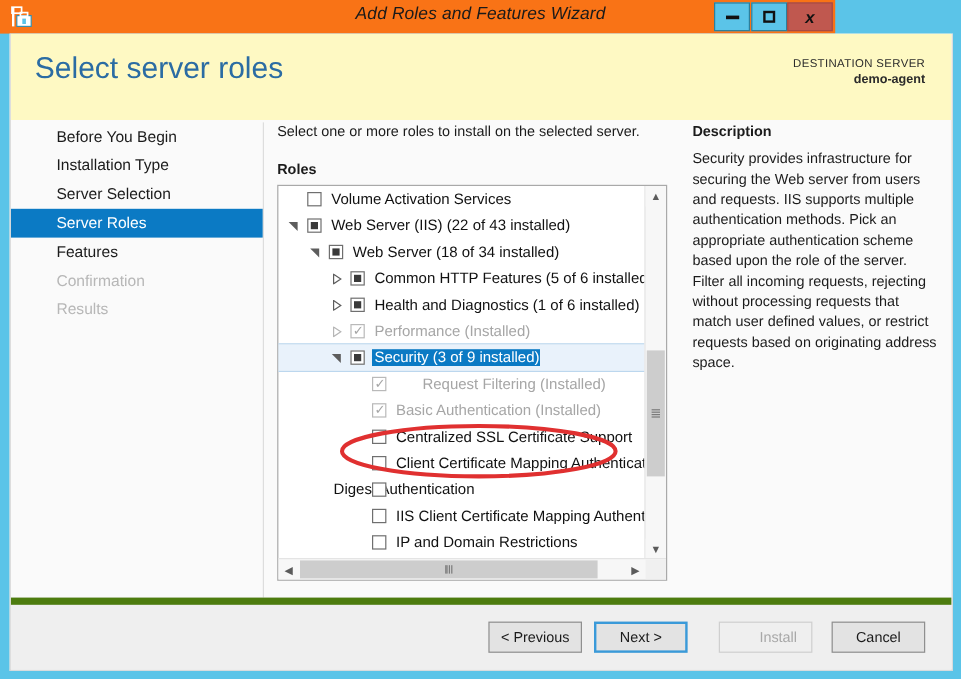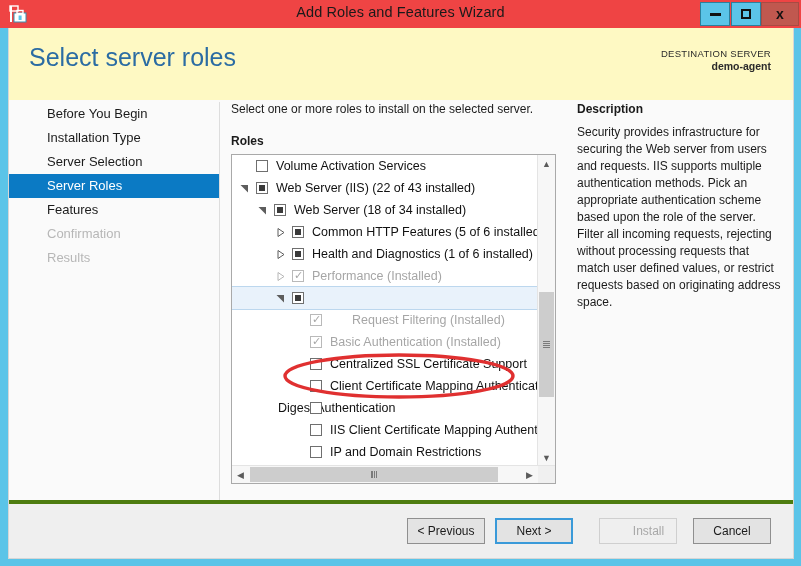--- a/index.html
+++ b/index.html
@@ -11,22 +11,23 @@
     overflow:hidden;
     -webkit-font-smoothing:antialiased;
   }
   .window{
     position:absolute;left:0;top:0;width:801px;height:566px;
     background:#5bc4e8;
     box-sizing:border-box;
   }
   
   .titlebar{
-    position:absolute;left:0;top:0;width:801px;height:28px;
-    background:#ef4444;
+    position:absolute;left:0;top:0;width:696px;height:28px;
+    background:#f97316;
+    font-style:italic;
   }
   .title-icon{
     position:absolute;left:8px;top:4px;width:20px;height:20px;
   }
   .title-text{
     position:absolute;left:0;top:4px;width:801px;
     text-align:center;
     font-size:14.5px;color:#1a1a1a;
     font-family:"Liberation Sans", sans-serif;
     letter-spacing:0.1px;
@@ -217,21 +218,21 @@
 
   
   .annot{
     position:absolute;left:270px;top:322px;width:240px;height:52px;
     pointer-events:none;
   }
 
   
   .footer{
     position:absolute;left:0;bottom:0;width:784px;height:54px;
-    background:#efefef;border-top:4px solid #4d7c0f;
+    background:#efefef;border-top:6px solid #4d7c0f;
   }
   .btn{
     position:absolute;top:14px;height:26px;width:78px;
     background:#e3e3e3;border:1px solid #8f8f8f;
     font-size:12px;color:#1b1b1b;
     font-family:"Liberation Sans", sans-serif;
     box-sizing:border-box;
     cursor:default;
   }
   .btn.default{border:2px solid #3a9ad9;background:#e3e3e3;}
@@ -331,21 +332,21 @@
                 </svg>
               </span><span class="cbox dim" style="left: 60px;">
                 <span class="tick">✓</span>
               </span><span class="label" style="margin-left: 78px;">Performance (Installed)</span></div>
             <div class="tree-row selected"><span class="expander" style="left: 44px;">
                 <svg width="9" height="9" viewBox="0 0 9 9">
                   <path d="M0.5 1 L8 1 L8 8.5 Z" fill="#5d5d5d"></path>
                 </svg>
               </span><span class="cbox" style="left: 60px;">
                 <span class="sq"></span>
-              </span></div>
+              </span><span class="label" style="margin-left: 78px;">Security (3 of 9 installed)</span></div>
             <div class="tree-row dim"><span class="cbox dim" style="left: 78px;">
                 <span class="tick">✓</span>
               </span><span class="label" style="margin-left: 118px; text-align: right;">Request Filtering (Installed)</span></div>
             <div class="tree-row dim"><span class="cbox dim" style="left: 78px;">
                 <span class="tick">✓</span>
               </span><span class="label" style="margin-left: 96px;">Basic Authentication (Installed)</span></div>
             <div class="tree-row"><span class="cbox" style="left: 78px;"></span><span class="label" style="margin-left: 96px;">Centralized SSL Certificate Support</span></div>
             <div class="tree-row"><span class="cbox" style="left: 78px;"></span><span class="label" style="margin-left: 96px;">Client Certificate Mapping Authenticatio</span></div>
             <div class="tree-row"><span class="cbox" style="left: 78px;"></span><span class="label" style="margin-left: 44px;">Digest Authentication</span></div>
             <div class="tree-row"><span class="cbox" style="left: 78px;"></span><span class="label" style="margin-left: 96px;">IIS Client Certificate Mapping Authentica</span></div>

